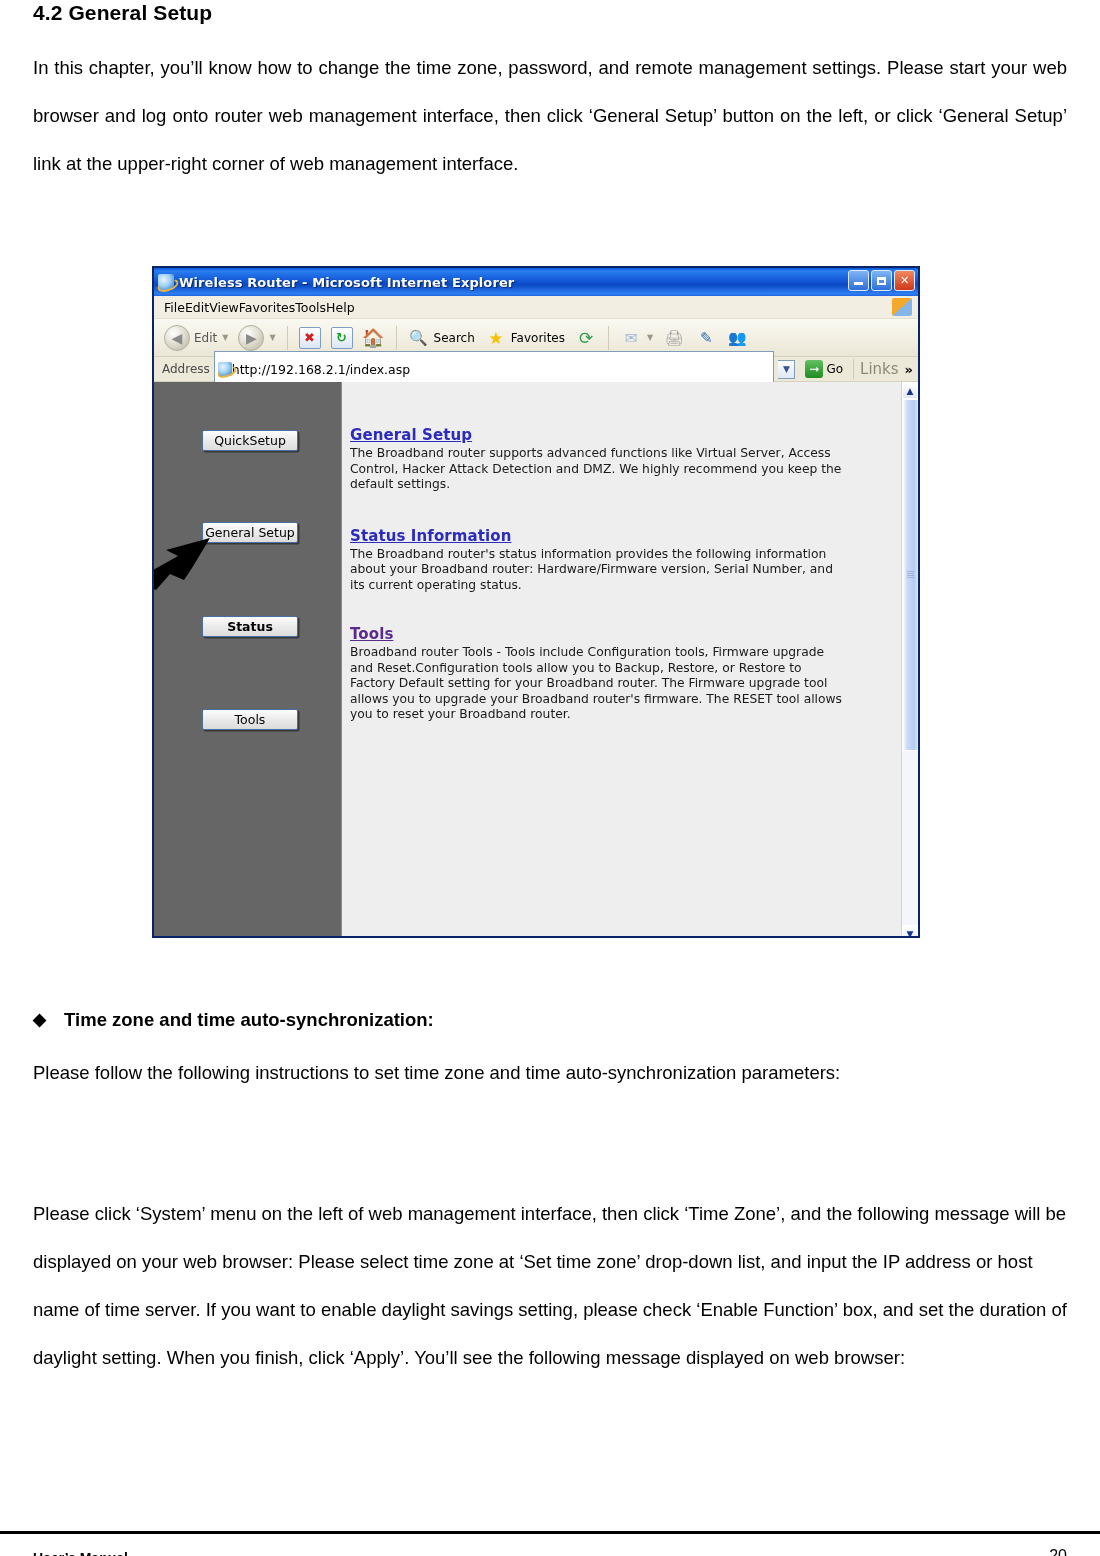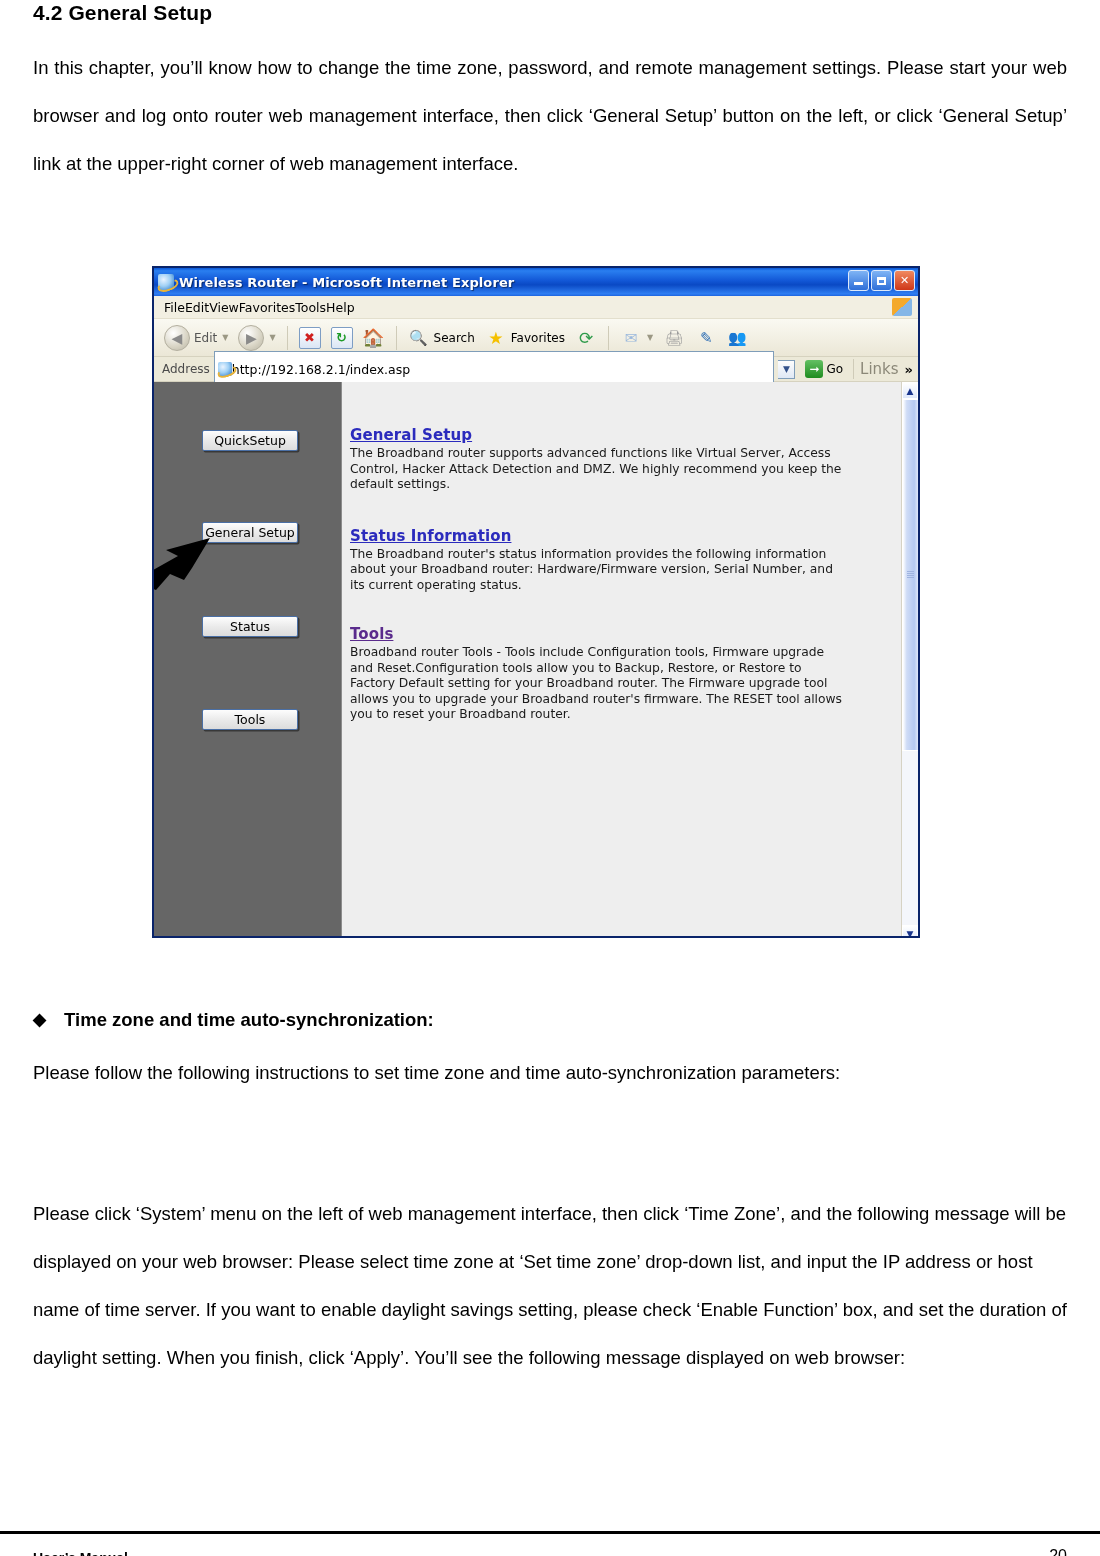--- a/index.html
+++ b/index.html
@@ -206,21 +206,21 @@
     background:linear-gradient(to bottom,#fdfdfd,#e9e9e9 55%,#dcdcdc);
     border:1px solid #4a6fa5;
     border-radius:2px;
     box-shadow:1.5px 1.5px 0 rgba(0,0,0,.45);
     display:flex; align-items:center; justify-content:center;
     font-size:12.5px; color:#000; white-space:nowrap;
     font-family:"DejaVu Sans", sans-serif;
   }
   .rbtn.b1 { top:48px; }
   .rbtn.b2 { top:140px; }
-  .rbtn.b3 { top:234px; }
+  .rbtn.b3 { top:234px;font-weight:bold; }
   .rbtn.b4 { top:327px; }
 
   .arrow-svg { position:absolute; left:-14px; top:156px; }
 
   .content {
     flex:1 1 auto; background:#eeeeee; padding:18px 0 0 8px; position:relative;
     min-width:0; overflow:hidden;
   }
   .blk { margin-bottom:8px; }
   .blk-title {

